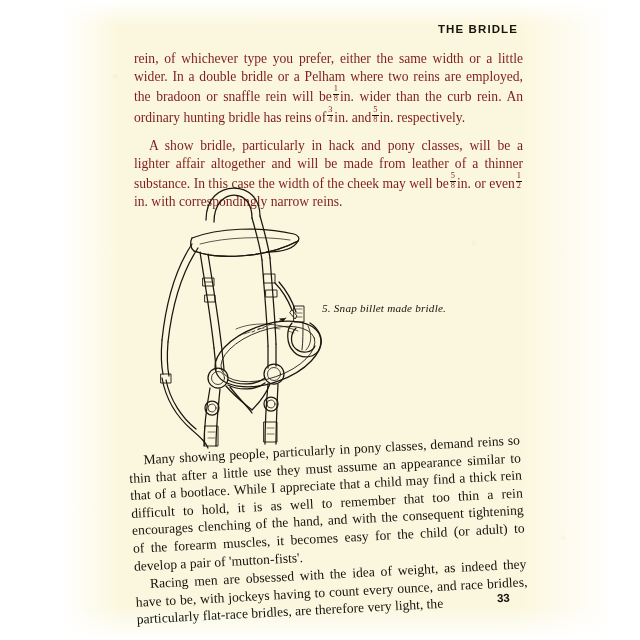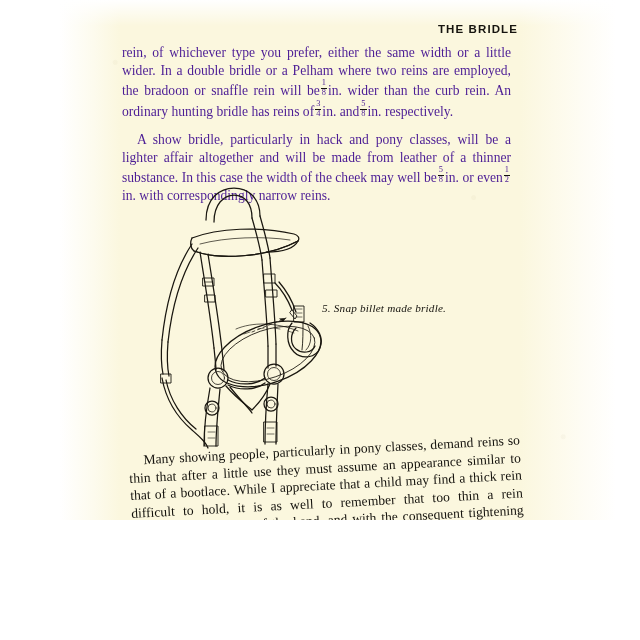--- a/index.html
+++ b/index.html
@@ -1,21 +1,21 @@
 <!DOCTYPE html>
 <html><head>
 <meta charset="utf-8">
 <style>
   html,body{margin:0;padding:0;}
   body{
     width:640px;height:640px;overflow:hidden;background:#ffffff;
     font-family:"Liberation Serif", serif;
   }
   #page{
-    position:absolute;inset:0;width:640px;height:520px;overflow:hidden;
+    position:absolute;inset:0;width:640px;height:640px;overflow:hidden;
     background:#ffffff;
   }
   
   .paper{
     position:absolute;left:96px;top:0;width:452px;height:640px;
     background:#fbf7de;
   }
   .paper-fade-l{
     position:absolute;left:60px;top:0;width:60px;height:640px;
     background:linear-gradient(to right,#ffffff 0%,#fdfbee 55%,#fbf7de 100%);
@@ -35,24 +35,24 @@
   .content{position:absolute;left:0;top:0;width:640px;height:640px;}
 
   .runhead{
     position:absolute;right:122px;top:23px;
     font-family:"Liberation Sans", sans-serif;
     font-weight:bold;font-size:11.5px;letter-spacing:1.1px;
     color:#16140f;
   }
 
   .para{
-    position:absolute;left:122px;width:389px;
-    font-size:13.6px;line-height:17.6px;color:#4c1d95;
+    position:absolute;left:134px;width:389px;
+    font-size:13.6px;line-height:17.6px;color:#7f1d1d;
     text-align:justify;text-justify:inter-word;
-    -webkit-hyphens:manual;hyphens:manual;
+    -webkit-hyphens:manual;hyphens:manual;margin-top:6px;
   }
   #para-top{top:44px;}
   #para-show{top:131px;}
   .indent{display:inline-block;width:15px;}
 
   
   .frac{display:inline-block;font-size:8.4px;line-height:1;vertical-align:1px;
         text-align:center;margin:0 1px;}
   .frac .n{display:block;border-bottom:0.8px solid #14120d;padding:0 1px;}
   .frac .d{display:block;padding:0 1px;}

